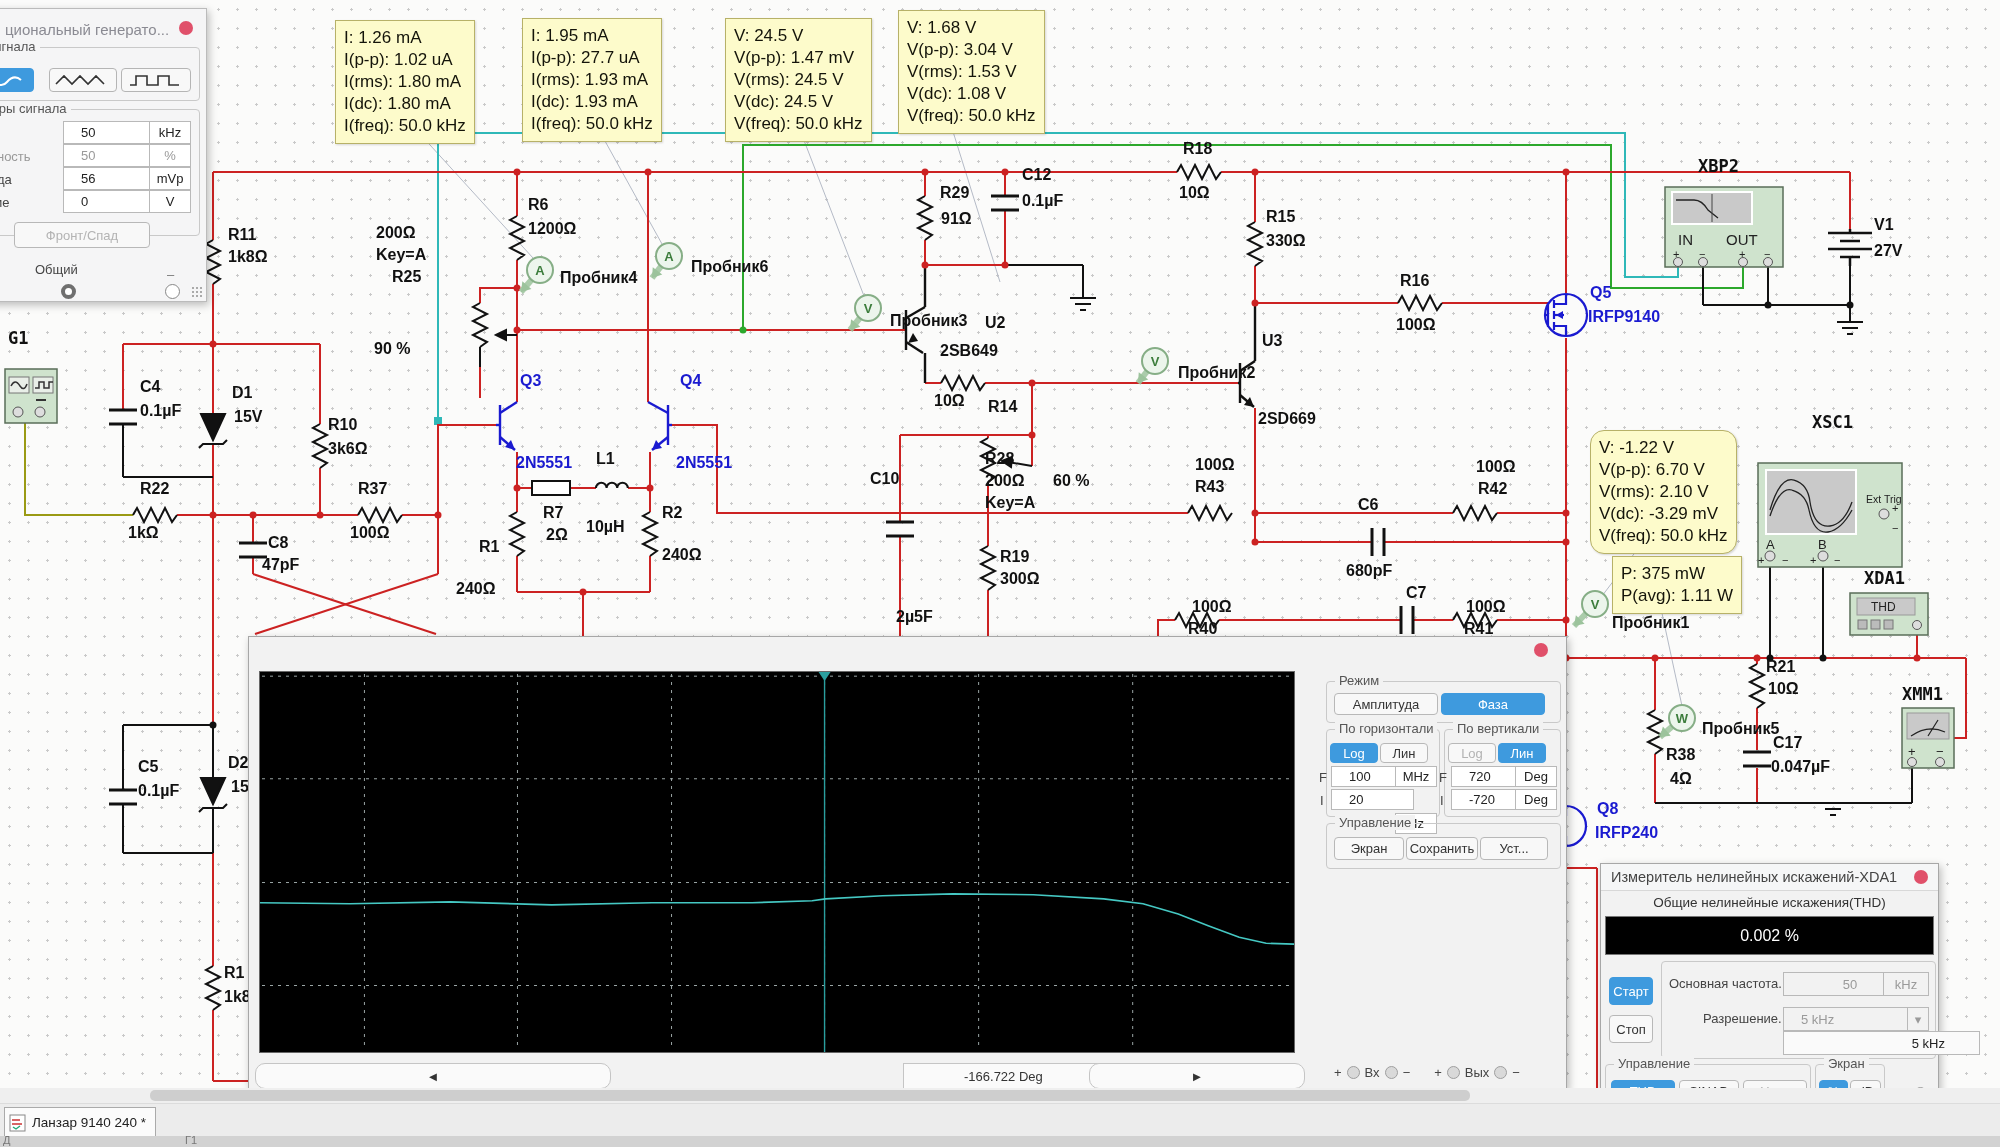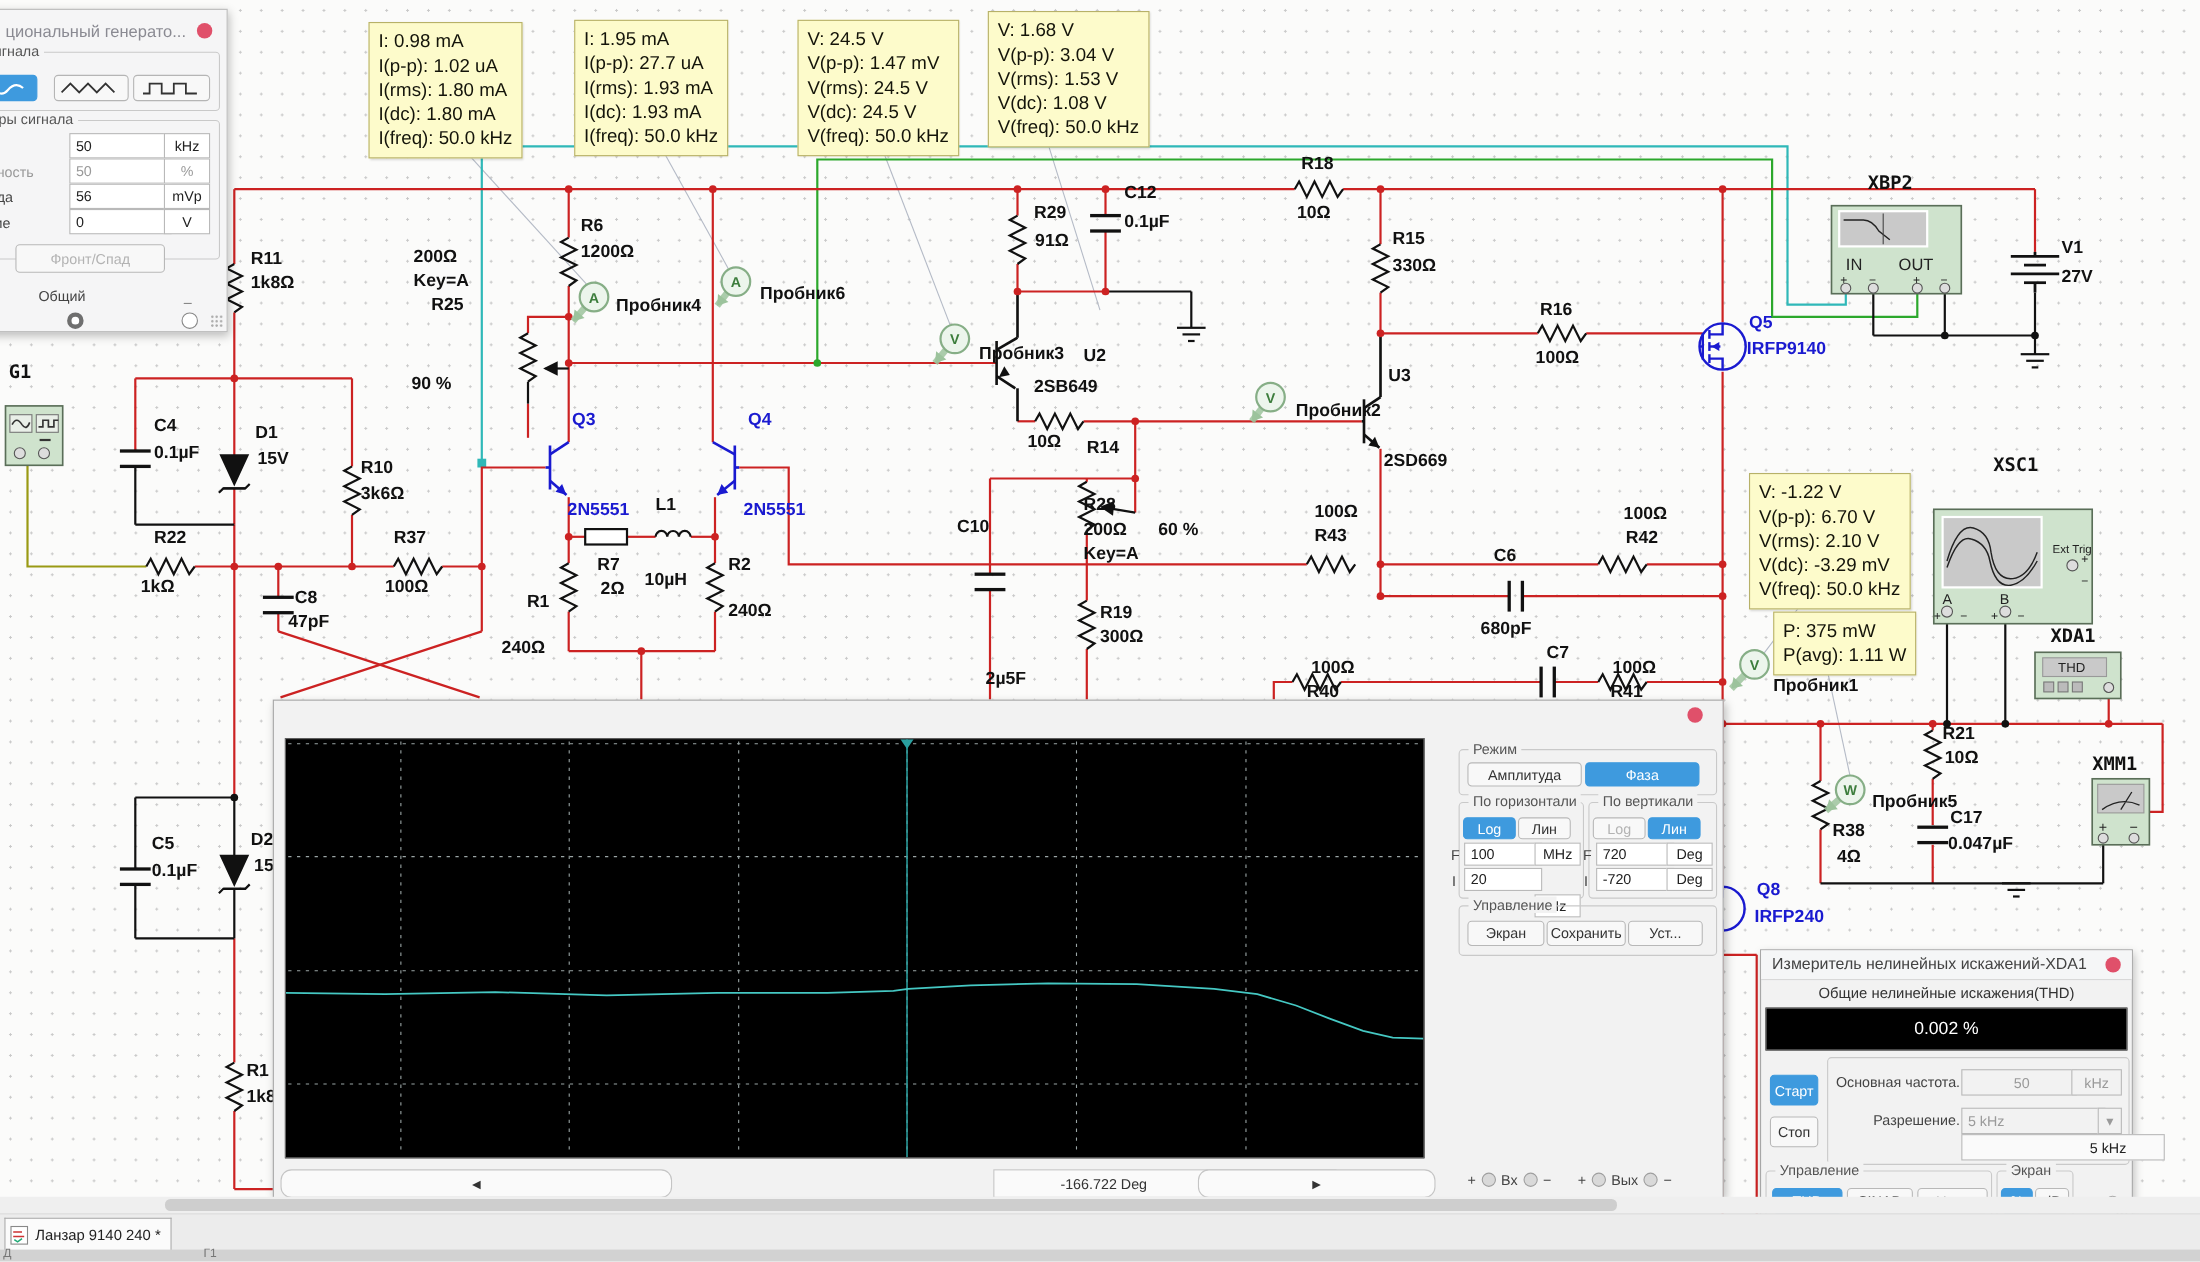--- a/index.html
+++ b/index.html
@@ -27,21 +27,21 @@
     border-bottom:1px solid #d8d8d8;font-size:15px;color:#444;line-height:26px;padding-left:10px;}
   .closedot{position:absolute;width:14px;height:14px;border-radius:50%;background:#e0506a;top:6px;}
   .grp{position:absolute;border:1px solid #c9c9c9;border-radius:4px;}
   .grp>.glab{position:absolute;top:-9px;left:8px;background:#f2f2f2;padding:0 4px;
     font-size:13px;color:#555;}
   .btn{position:absolute;display:flex;align-items:center;justify-content:center;
     font-size:13px;color:#333;border:1px solid #b8b8b8;border-radius:4px;background:#f8f8f8;cursor:default;}
   .btn.active{background:#3e9ade;border-color:#3e9ade;color:#fff;}
   .btn.disabled{color:#b3b3b3;}
   .fld{position:absolute;border:1px solid #b9b9b9;background:#fff;font-size:13px;color:#222;
-    display:flex;align-items:center;padding-left:5px;}
+    display:flex;align-items:center;padding-left:17px;}
   .fld.unit{justify-content:center;padding-left:0;}
   .fld.gray{color:#9a9a9a;}
   .fld.graybg{color:#9a9a9a;background:#f2f2f2;}
   .rowlab{position:absolute;font-size:13px;color:#444;}
   
   #fgpanel{position:absolute;left:-45px;top:8px;width:250px;height:292px;background:#f5f5f6;
     border:1px solid #bbb;box-shadow:2px 3px 8px rgba(0,0,0,.25);z-index:30;}
   #fgpanel .wavebtn{position:absolute;height:22px;border:1px solid #b5b5b5;border-radius:4px;background:#f8f8f8;}
   #fgpanel .wavebtn.active{background:#3e9ade;border-color:#3e9ade;}
   .radio{position:absolute;width:13px;height:13px;border-radius:50%;border:1px solid #888;background:#fff;}
@@ -593,21 +593,21 @@
       <text x="138" y="796" class="lbl">0.1µF</text>
       <text x="228" y="768" class="lbl">D2</text>
       <text x="231" y="792" class="lbl">15V</text>
       <text x="224" y="978" class="lbl">R1</text>
       <text x="224" y="1002" class="lbl">1k8</text>
     </g>
 </svg>
 
 <div id="tooltip-layer">
     <div class="tooltip" style="left: 335px; top: 20px;">
-      <div>I: 0.98 mA</div>
+      <div>I: 1.26 mA</div>
       <div>I(p-p): 1.02 uA</div>
       <div>I(rms): 1.80 mA</div>
       <div>I(dc): 1.80 mA</div>
       <div>I(freq): 50.0 kHz</div>
     </div>
     <div class="tooltip" style="left: 522px; top: 18px;">
       <div>I: 1.95 mA</div>
       <div>I(p-p): 27.7 uA</div>
       <div>I(rms): 1.93 mA</div>
       <div>I(dc): 1.93 mA</div>
@@ -620,21 +620,21 @@
       <div>V(dc): 24.5 V</div>
       <div>V(freq): 50.0 kHz</div>
     </div>
     <div class="tooltip" style="left: 898px; top: 10px;">
       <div>V: 1.68 V</div>
       <div>V(p-p): 3.04 V</div>
       <div>V(rms): 1.53 V</div>
       <div>V(dc): 1.08 V</div>
       <div>V(freq): 50.0 kHz</div>
     </div>
-    <div class="tooltip" style="left: 1590px; top: 430px;">
+    <div class="tooltip" style="left: 1590px; top: 430px; border-radius: 14px;">
       <div>V: -1.22 V</div>
       <div>V(p-p): 6.70 V</div>
       <div>V(rms): 2.10 V</div>
       <div>V(dc): -3.29 mV</div>
       <div>V(freq): 50.0 kHz</div>
     </div>
     <div class="tooltip" style="left: 1612px; top: 556px;">
       <div>P: 375 mW</div>
       <div>P(avg): 1.11 W</div>
     </div>

